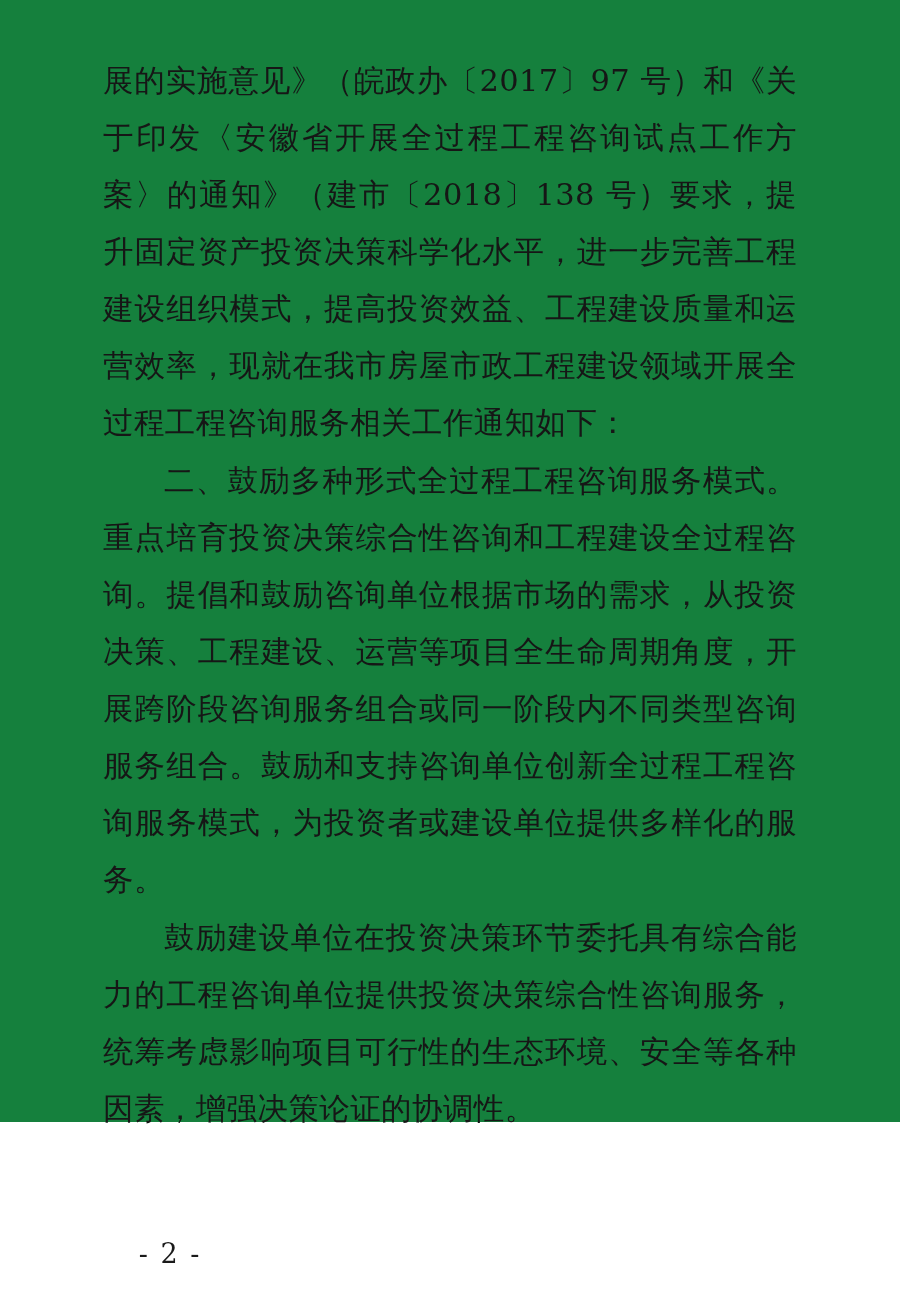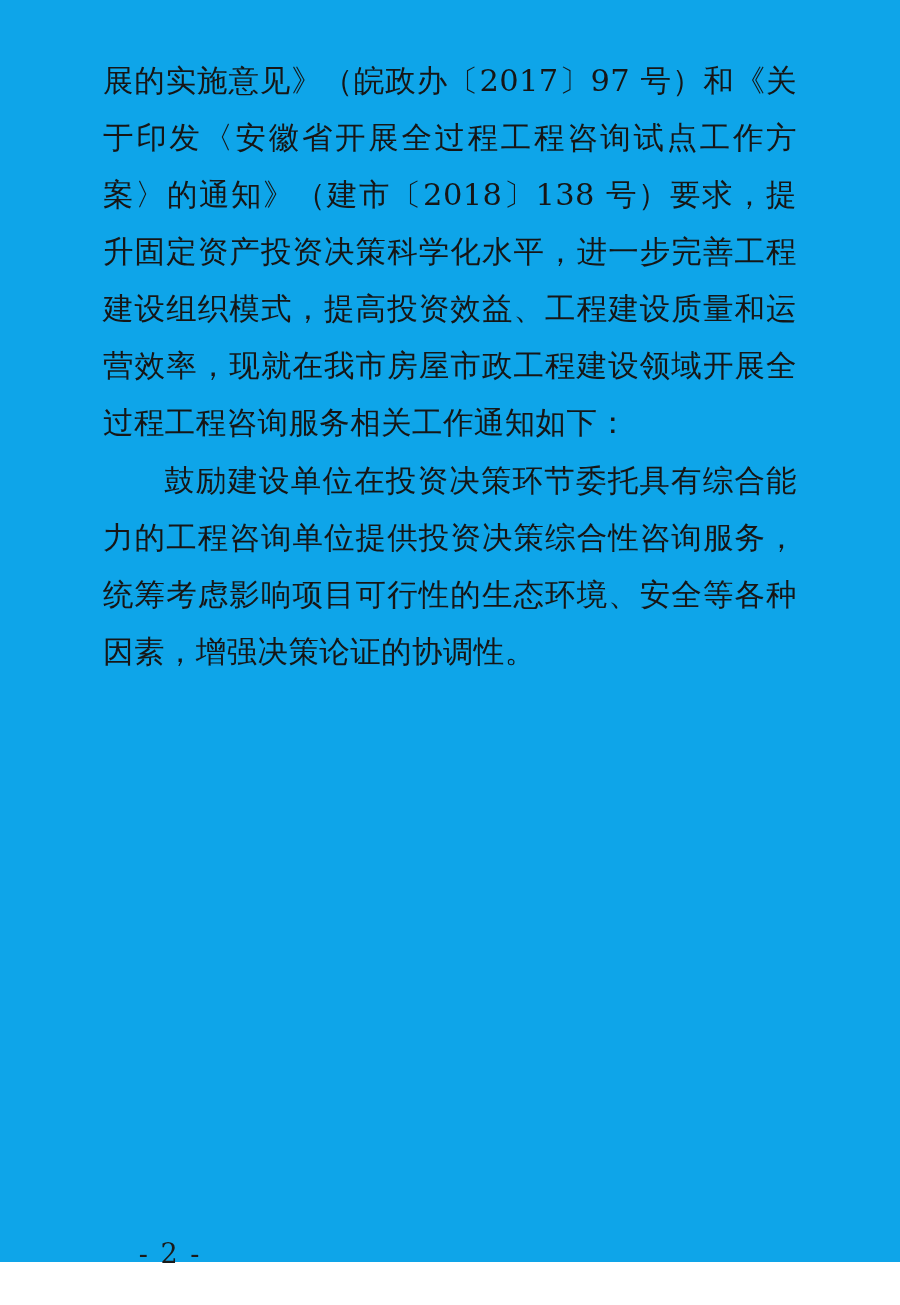--- a/index.html
+++ b/index.html
@@ -13,22 +13,22 @@
     font-family: "DejaVu Serif", "Liberation Serif", serif;
     color: #1a1a1a;
     position: relative;
     overflow: hidden;
   }
   .page {
     position: absolute;
     top: 0;
     left: 0;
     width: 900px;
-    height: 1262px;
-    background: #0ea5e9;
+    height: 1122px;
+    background: #15803d;
   }
   .doc-body {
     position: absolute;
     left: 103px;
     top: 52px;
     width: 694px;
   }
   .para {
     font-size: 30.5px;
     line-height: 57px;
@@ -58,18 +58,19 @@
     letter-spacing: 2px;
     margin-left: -560px;
   }
 </style>
 </head>
 <body>
 
 <div class="page">
   <div class="doc-body">
     <p class="para">展的实施意见》（皖政办〔2017〕97 号）和《关于印发〈安徽省开展全过程工程咨询试点工作方案〉的通知》（建市〔2018〕138 号）要求，提升固定资产投资决策科学化水平，进一步完善工程建设组织模式，提高投资效益、工程建设质量和运营效率，现就在我市房屋市政工程建设领域开展全过程工程咨询服务相关工作通知如下：</p>
+    <p class="para indent">二、鼓励多种形式全过程工程咨询服务模式。重点培育投资决策综合性咨询和工程建设全过程咨询。提倡和鼓励咨询单位根据市场的需求，从投资决策、工程建设、运营等项目全生命周期角度，开展跨阶段咨询服务组合或同一阶段内不同类型咨询服务组合。鼓励和支持咨询单位创新全过程工程咨询服务模式，为投资者或建设单位提供多样化的服务。</p>
     <p class="para indent">鼓励建设单位在投资决策环节委托具有综合能力的工程咨询单位提供投资决策综合性咨询服务，统筹考虑影响项目可行性的生态环境、安全等各种因素，增强决策论证的协调性。</p>
   </div>
   <div class="footer">
     <span class="page-number">- 2 -</span>
   </div>
 </div>
 
 </body></html>

